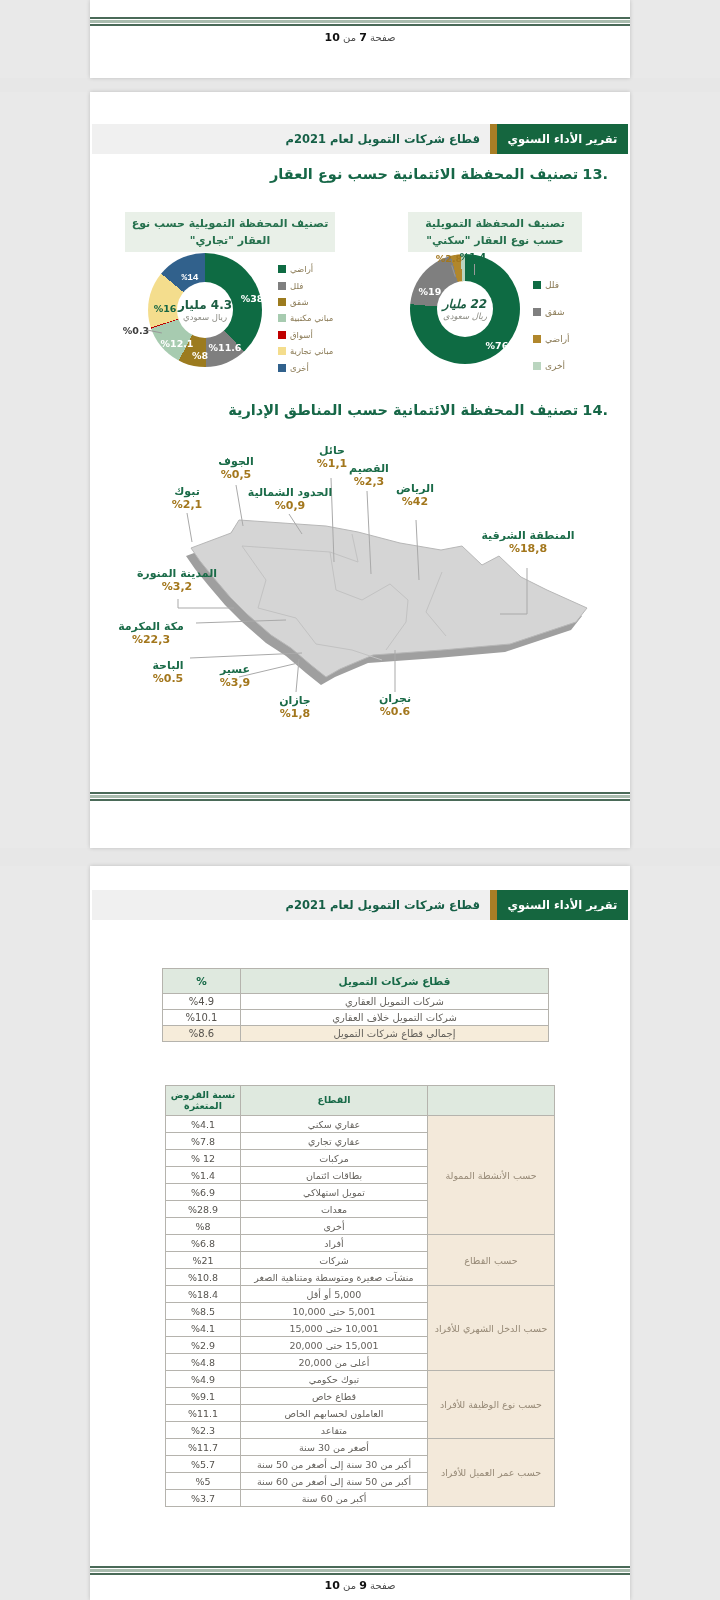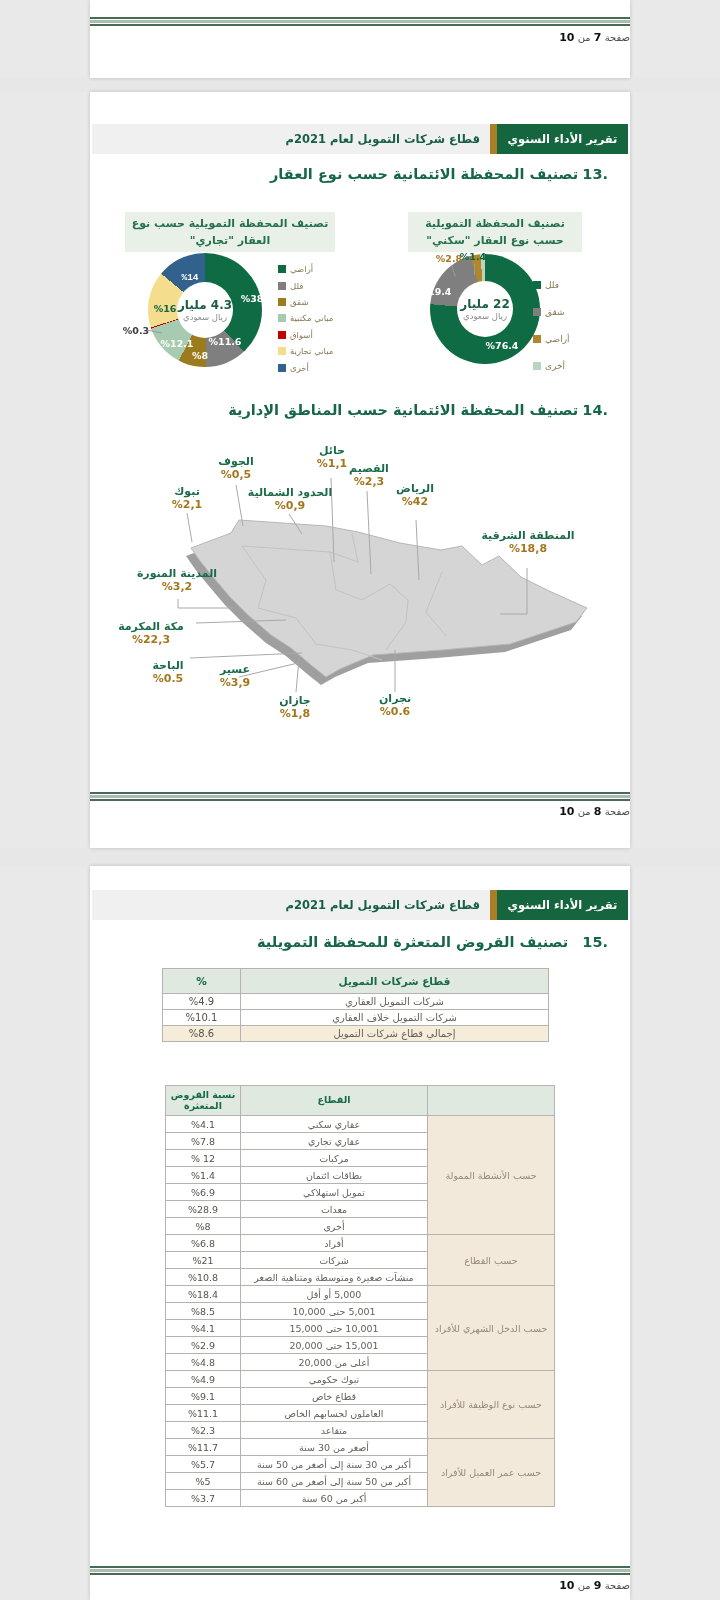--- a/index.html
+++ b/index.html
@@ -9,21 +9,21 @@
     box-shadow:0 0 4px rgba(0,0,0,.18); direction:rtl; }
   .gap { width:720px; background:#e7e7e7; }
   .g1 { height:14px; } .g2 { height:18px; }
   #page7 { height:78px; }
   #page8 { height:756px; }
   #page9 { height:734px; }
 
   
   .rule-band { position:absolute; left:0; right:0; height:9px;
     background:linear-gradient(to bottom,#4a6a58 0 2px,#fff 2px 3px,#a9bcae 3px 6px,#fff 6px 7px,#4a6a58 7px 9px); }
-  .page-num { position:absolute; left:0; right:0; text-align:right; font-size:10px; color:#4a4a4a; direction:rtl; }
+  .page-num { position:absolute; left:0; right:0; text-align:center; font-size:10px; color:#4a4a4a; direction:rtl; }
   .page-num b { font-size:11px; color:#111; }
   #page7 .rule-band { top:17px; } #page7 .page-num { top:31px; }
   #page8 .rule-band { top:700px; } #page8 .page-num { top:713px; }
   #page9 .rule-band { top:700px; } #page9 .page-num { top:713px; }
 
   
   .doc-header { position:absolute; left:2px; right:2px; height:30px; background:#f0f0f0;
     display:flex; flex-direction:row; align-items:stretch; }
   #page8 .doc-header { top:32px; } #page9 .doc-header { top:24px; }
   .doc-badge { width:131px; background:#15663f; color:#fff; font-size:11.5px; font-weight:bold;
@@ -41,32 +41,32 @@
   
   .chart-card { position:absolute; top:113px; }
   #chart-com { left:10px; width:260px; height:262px; }
   #chart-res { left:300px; width:235px; height:262px; }
   .chart-title { position:absolute; background:#e9f0e8; color:#25704d; font-size:11px;
     font-weight:bold; text-align:center; line-height:1.55; padding:3px 6px; }
   #chart-com .chart-title { left:25px; top:7px; width:210px; }
   #chart-res .chart-title { left:18px; top:7px; width:174px; }
   .donut { position:absolute; border-radius:50%; }
   #chart-com .donut { left:48px; top:48px; width:114px; height:114px; }
-  #chart-res .donut { left:40px; top:49px; width:110px; height:110px; }
+  #chart-res .donut { left:20px; top:49px; width:110px; height:110px;font-style:italic; }
   .donut-hole { position:absolute; background:#fff; border-radius:50%;
     display:flex; flex-direction:column; align-items:center; justify-content:center; }
   #chart-com .donut-hole { inset:29px; }
   #chart-res .donut-hole { inset:27px; }
   .center-val { font-size:12px; font-weight:bold; color:#1c5e43; white-space:nowrap; }
   .center-unit { font-size:8.5px; color:#8b8b83; white-space:nowrap; }
   .pl { position:absolute; transform:translate(-50%,-50%); font-size:9.5px; font-weight:bold;
     color:#fff; direction:ltr; white-space:nowrap; }
   .pl.gold { color:#a3771d; } .pl.grn { color:#156542; } .pl.dk { color:#3c3c3c; }
   
-  .c0s0{left:152px;top:93px;} .c0s1{left:125px;top:136px;} .c0s2{left:100px;top:150px;}
+  .c0s0{left:152px;top:93px;} .c0s1{left:125px;top:142px;} .c0s2{left:100px;top:150px;}
   .c0s3{left:77px;top:138px;} .c0s4{left:36px;top:125px;} .c0s5{left:65px;top:103px;}
   .c0s6{left:90px;top:72px;font-family:Liberation Mono, monospace;}
   
   .c1s0{left:112px;top:140px;} .c1s1{left:45px;top:86px;} .c1s2{left:59px;top:53px;}
   .c1s3{left:83px;top:51px;}
   .tick { position:absolute; background:#9a9a9a; }
   #tick-03 { left:47px; top:126px; width:15px; height:1px; transform:rotate(12deg); }
   #tick-28 { left:63px; top:60px; width:1px; height:12px; transform:rotate(-18deg); }
   #tick-14 { left:84px; top:59px; width:1px; height:11px; }
   .legend { position:absolute; }
@@ -297,39 +297,30 @@
         <div class="rg-name">جازان</div>
         <div class="rg-val">%1,8</div>
       </div>
     <div class="map-label r12">
         <div class="rg-name">نجران</div>
         <div class="rg-val">%0.6</div>
       </div>
   </div>
 
   <div class="rule-band"></div>
-  <div class="page-num">
-    <span>صفحة</span>
-    <b>8</b>
-    <span>من</span>
-    <b>10</b>
-  </div>
 </div>
 <div class="gap g2"></div>
 
 <div class="page" id="page9">
   <div class="doc-header">
     <div class="doc-badge">تقرير الأداء السنوي</div>
     <div class="doc-goldbar"></div>
     <div class="doc-title">قطاع شركات التمويل لعام 2021م</div>
   </div>
 
-  <div class="sec-title" id="s15">
-    <span class="sec-num">15.</span><span>تصنيف القروض المتعثرة للمحفظة التمويلية</span>
-  </div>
 
   <table id="table1">
     <colgroup>
         <col style="width:308px">
         <col style="width:78px">
       </colgroup>
     <thead>
       <tr>
         <th>قطاع شركات التمويل</th>
         <th>%</th>

